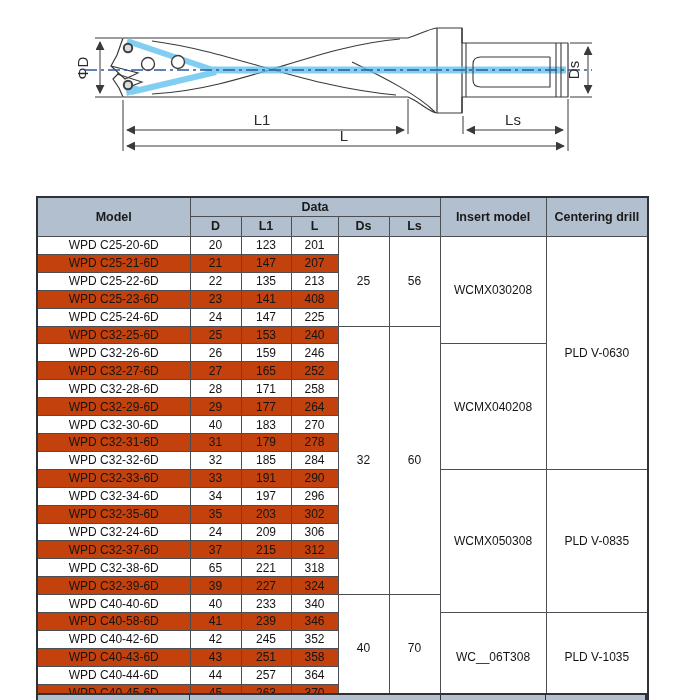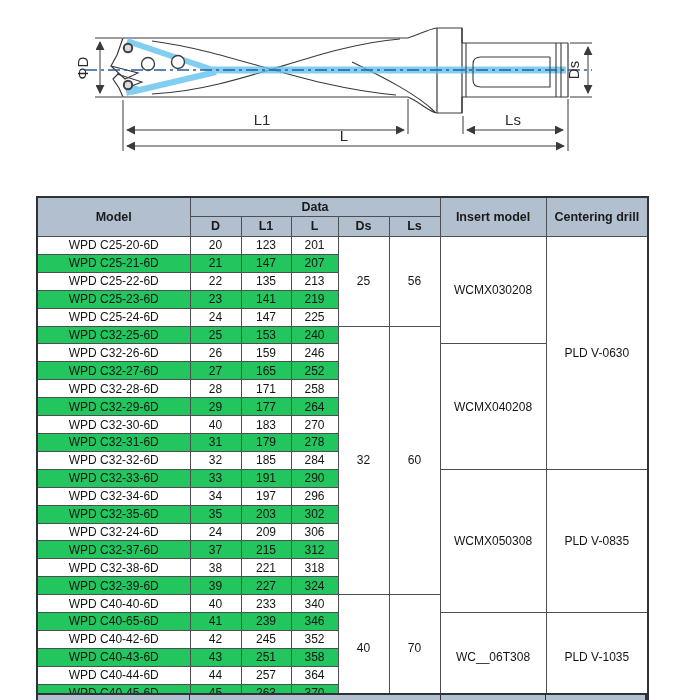--- a/index.html
+++ b/index.html
@@ -19,21 +19,21 @@
   table.spec th, table.spec td{
     border:1px solid #4b4f54;padding:0;text-align:center;vertical-align:middle;
     overflow:hidden;white-space:nowrap;
   }
   table.spec thead th{
     background:#b2bfce;font-weight:bold;font-size:12.5px;color:#1a1a1a;line-height:1.15;
   }
   tr.hdr1 th{height:18px;}
   tr.hdr2 th{height:19px;}
   table.spec tbody td{font-size:12px;color:#141414;height:16.92px;line-height:1;background:#ffffff;}
-  tbody tr.striped td{background:#22c55e;}
+  tbody tr.striped td{background:#c2410c;}
   table.spec tbody td.merge-cell{background:#ffffff;}
   td.centering-cell{white-space:pre;}
   
   .next-table{
     position:absolute;left:36px;top:693px;width:607px;height:7px;
     background:#b3c0cf;border:2px solid #2f3237;border-bottom:none;overflow:hidden;
   }
   .next-table .vline{position:absolute;top:0;width:1px;height:100%;background:#2f3237;}
 </style>
 </head>
@@ -166,21 +166,21 @@
         <tr>
           <td class="model-cell">WPD C25-22-6D</td>
           <td class="num-cell">22</td>
           <td class="num-cell">135</td>
           <td class="num-cell">213</td>
         </tr>
         <tr class="striped">
           <td class="model-cell">WPD C25-23-6D</td>
           <td class="num-cell">23</td>
           <td class="num-cell">141</td>
-          <td class="num-cell">219</td>
+          <td class="num-cell">408</td>
         </tr>
         <tr>
           <td class="model-cell">WPD C25-24-6D</td>
           <td class="num-cell">24</td>
           <td class="num-cell">147</td>
           <td class="num-cell">225</td>
         </tr>
         <tr class="striped">
           <td class="model-cell">WPD C32-25-6D</td>
           <td class="num-cell">25</td>
@@ -259,40 +259,40 @@
           <td class="num-cell">306</td>
         </tr>
         <tr class="striped">
           <td class="model-cell">WPD C32-37-6D</td>
           <td class="num-cell">37</td>
           <td class="num-cell">215</td>
           <td class="num-cell">312</td>
         </tr>
         <tr>
           <td class="model-cell">WPD C32-38-6D</td>
-          <td class="num-cell">38</td>
+          <td class="num-cell">65</td>
           <td class="num-cell">221</td>
           <td class="num-cell">318</td>
         </tr>
         <tr class="striped">
           <td class="model-cell">WPD C32-39-6D</td>
           <td class="num-cell">39</td>
           <td class="num-cell">227</td>
           <td class="num-cell">324</td>
         </tr>
         <tr>
           <td class="model-cell">WPD C40-40-6D</td>
           <td class="num-cell">40</td>
           <td class="num-cell">233</td>
           <td class="num-cell">340</td>
           <td class="merge-cell" rowspan="6">40</td>
           <td class="merge-cell" rowspan="6">70</td>
         </tr>
         <tr class="striped">
-          <td class="model-cell">WPD C40-65-6D</td>
+          <td class="model-cell">WPD C40-58-6D</td>
           <td class="num-cell">41</td>
           <td class="num-cell">239</td>
           <td class="num-cell">346</td>
           <td class="merge-cell" rowspan="5">WC__06T308</td>
           <td class="merge-cell centering-cell" rowspan="5">PLD  V-1035</td>
         </tr>
         <tr>
           <td class="model-cell">WPD C40-42-6D</td>
           <td class="num-cell">42</td>
           <td class="num-cell">245</td>

